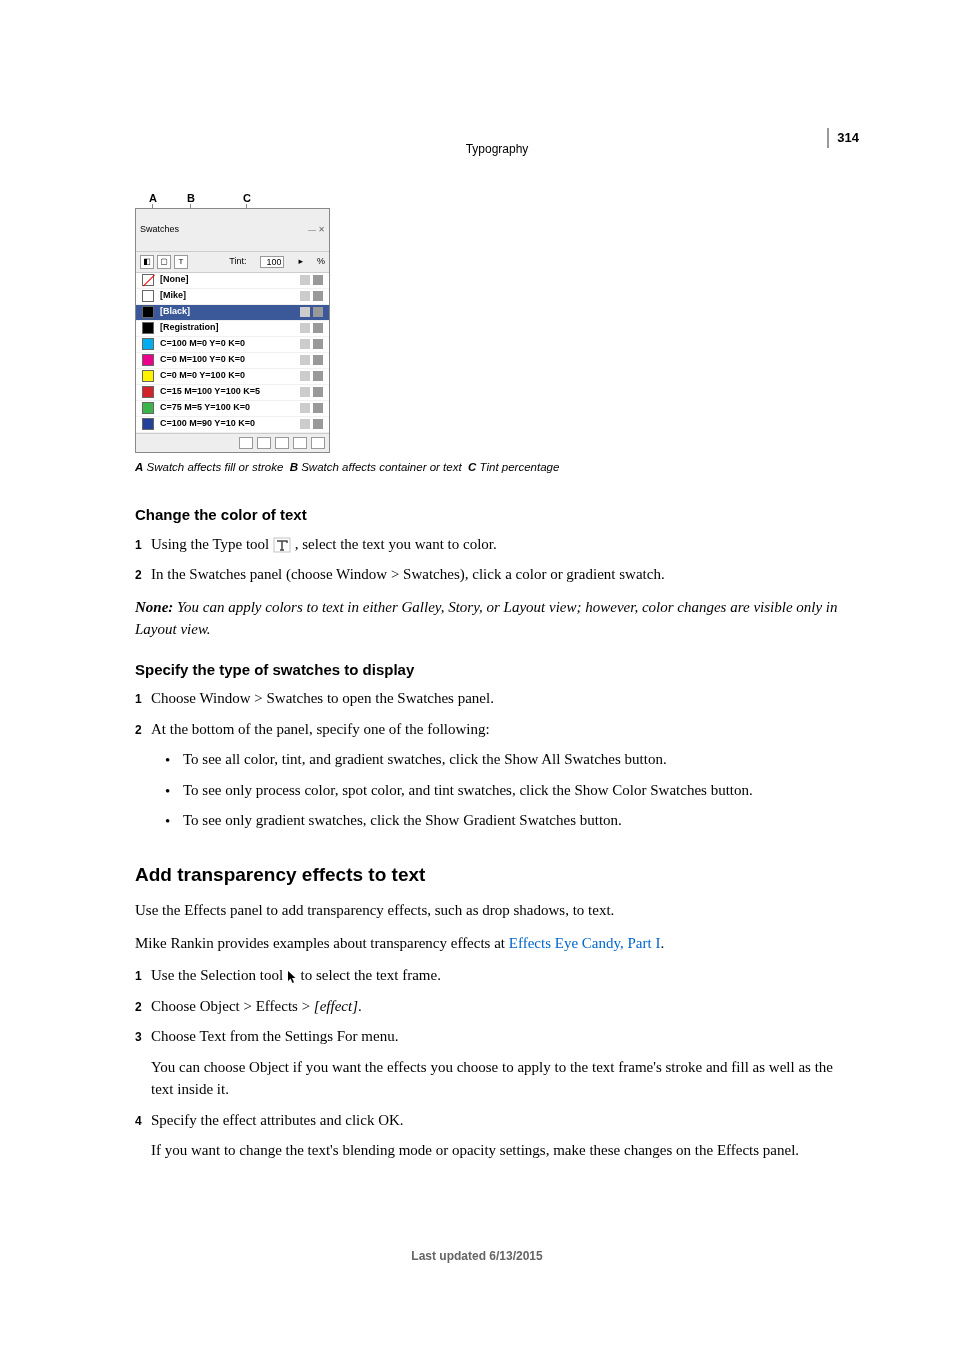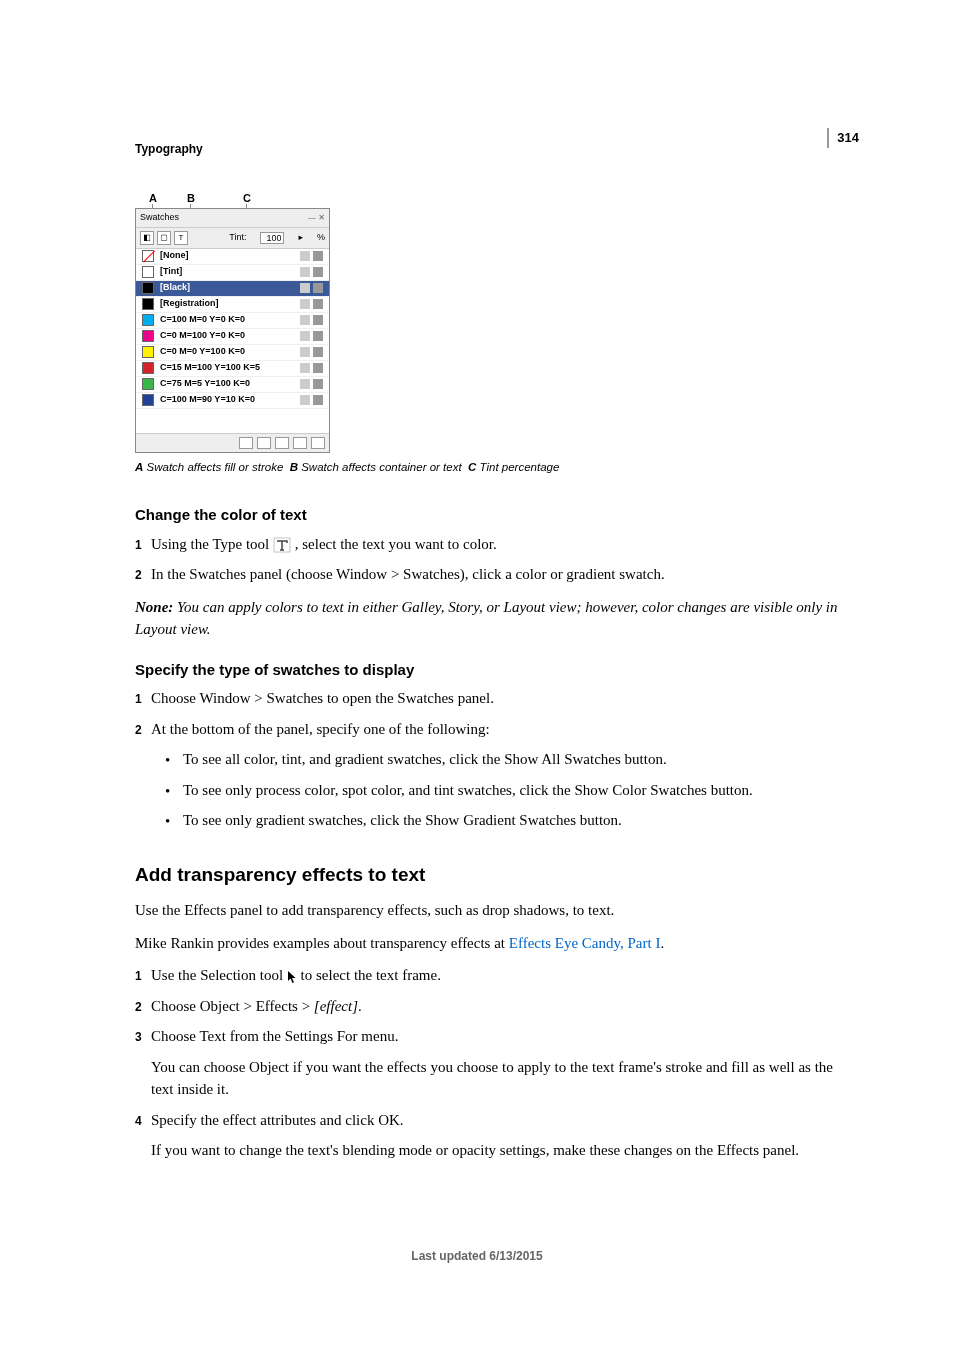--- a/index.html
+++ b/index.html
@@ -23,43 +23,44 @@
     font-family: "Myriad Pro", Arial, sans-serif;
     font-weight: bold;
     font-size: 13px;
     border-left: 2px solid #999;
     padding-left: 8px;
     height: 20px;
     line-height: 20px;
   }
   .chapter {
     font-family: "Myriad Pro", Arial, sans-serif;
-    font-weight: bold;
+    font-weight: normal;
     font-size: 12px;
     margin-bottom: 50px;
+    text-align: center;
   }
   .panel-img {
     width: 195px;
     height: 245px;
     border: 1px solid #888;
     background: #fff;
     font-family: Arial, sans-serif;
     font-size: 9px;
     position: relative;
     margin-bottom: 6px;
     display: flex;
     flex-direction: column;
   }
   .panel-labels { position:absolute; top:-18px; left:0; width:100%; height:18px; }
   .plabel { position:absolute; font-family:"Myriad Pro",Arial,sans-serif; font-weight:bold; font-size:11px; }
   .plabel.a { left:14px; } .plabel.b { left:52px; } .plabel.c { left:108px; }
   .pline { position:absolute; width:1px; background:#888; top:14px; }
   .pline.a { left:17px; height:28px; } .pline.b { left:55px; height:28px; } .pline.c { left:111px; height:28px; }
   .panel-tab {
-    display:flex; align-items:center; padding:2px 4px; border-bottom:1px solid #ccc; background:#eee;
+    display:flex; align-items:center; padding:14px 4px; border-bottom:1px solid #ccc; background:#eee;
     justify-content:space-between;
   }
   .panel-tab .tabx { font-size:8px; color:#666; }
   .panel-toolbar {
     display:flex; align-items:center; padding:3px 4px; gap:3px; border-bottom:1px solid #ccc; background:#eee;
   }
   .tb-icon { width:14px; height:14px; border:1px solid #999; background:#fff; display:inline-flex; align-items:center; justify-content:center; font-size:8px;}
   .tint { margin-left:auto; font-size:9px; display:flex; align-items:center; gap:14px;}
   .tint input { width:24px; height:12px; font-size:9px; border:1px solid #999; text-align:right; padding-right:2px;}
   .panel-list { flex:1; overflow:hidden; }
@@ -166,21 +167,21 @@
           <div class="swatch-row">
             <span class="swbox none" style="background: transparent;"></span>
             <span>[None]</span>
             <span class="sw-icons">
               <span style="background:#ccc"></span>
               <span style="background:#999"></span>
             </span>
           </div>
           <div class="swatch-row">
             <span class="swbox" style="background: rgb(255, 255, 255);"></span>
-            <span>[Tint]</span>
+            <span>[Mike]</span>
             <span class="sw-icons">
               <span style="background:#ccc"></span>
               <span style="background:#999"></span>
             </span>
           </div>
           <div class="swatch-row sel">
             <span class="swbox" style="background: rgb(0, 0, 0);"></span>
             <span>[Black]</span>
             <span class="sw-icons">
               <span style="background:#ccc"></span>

